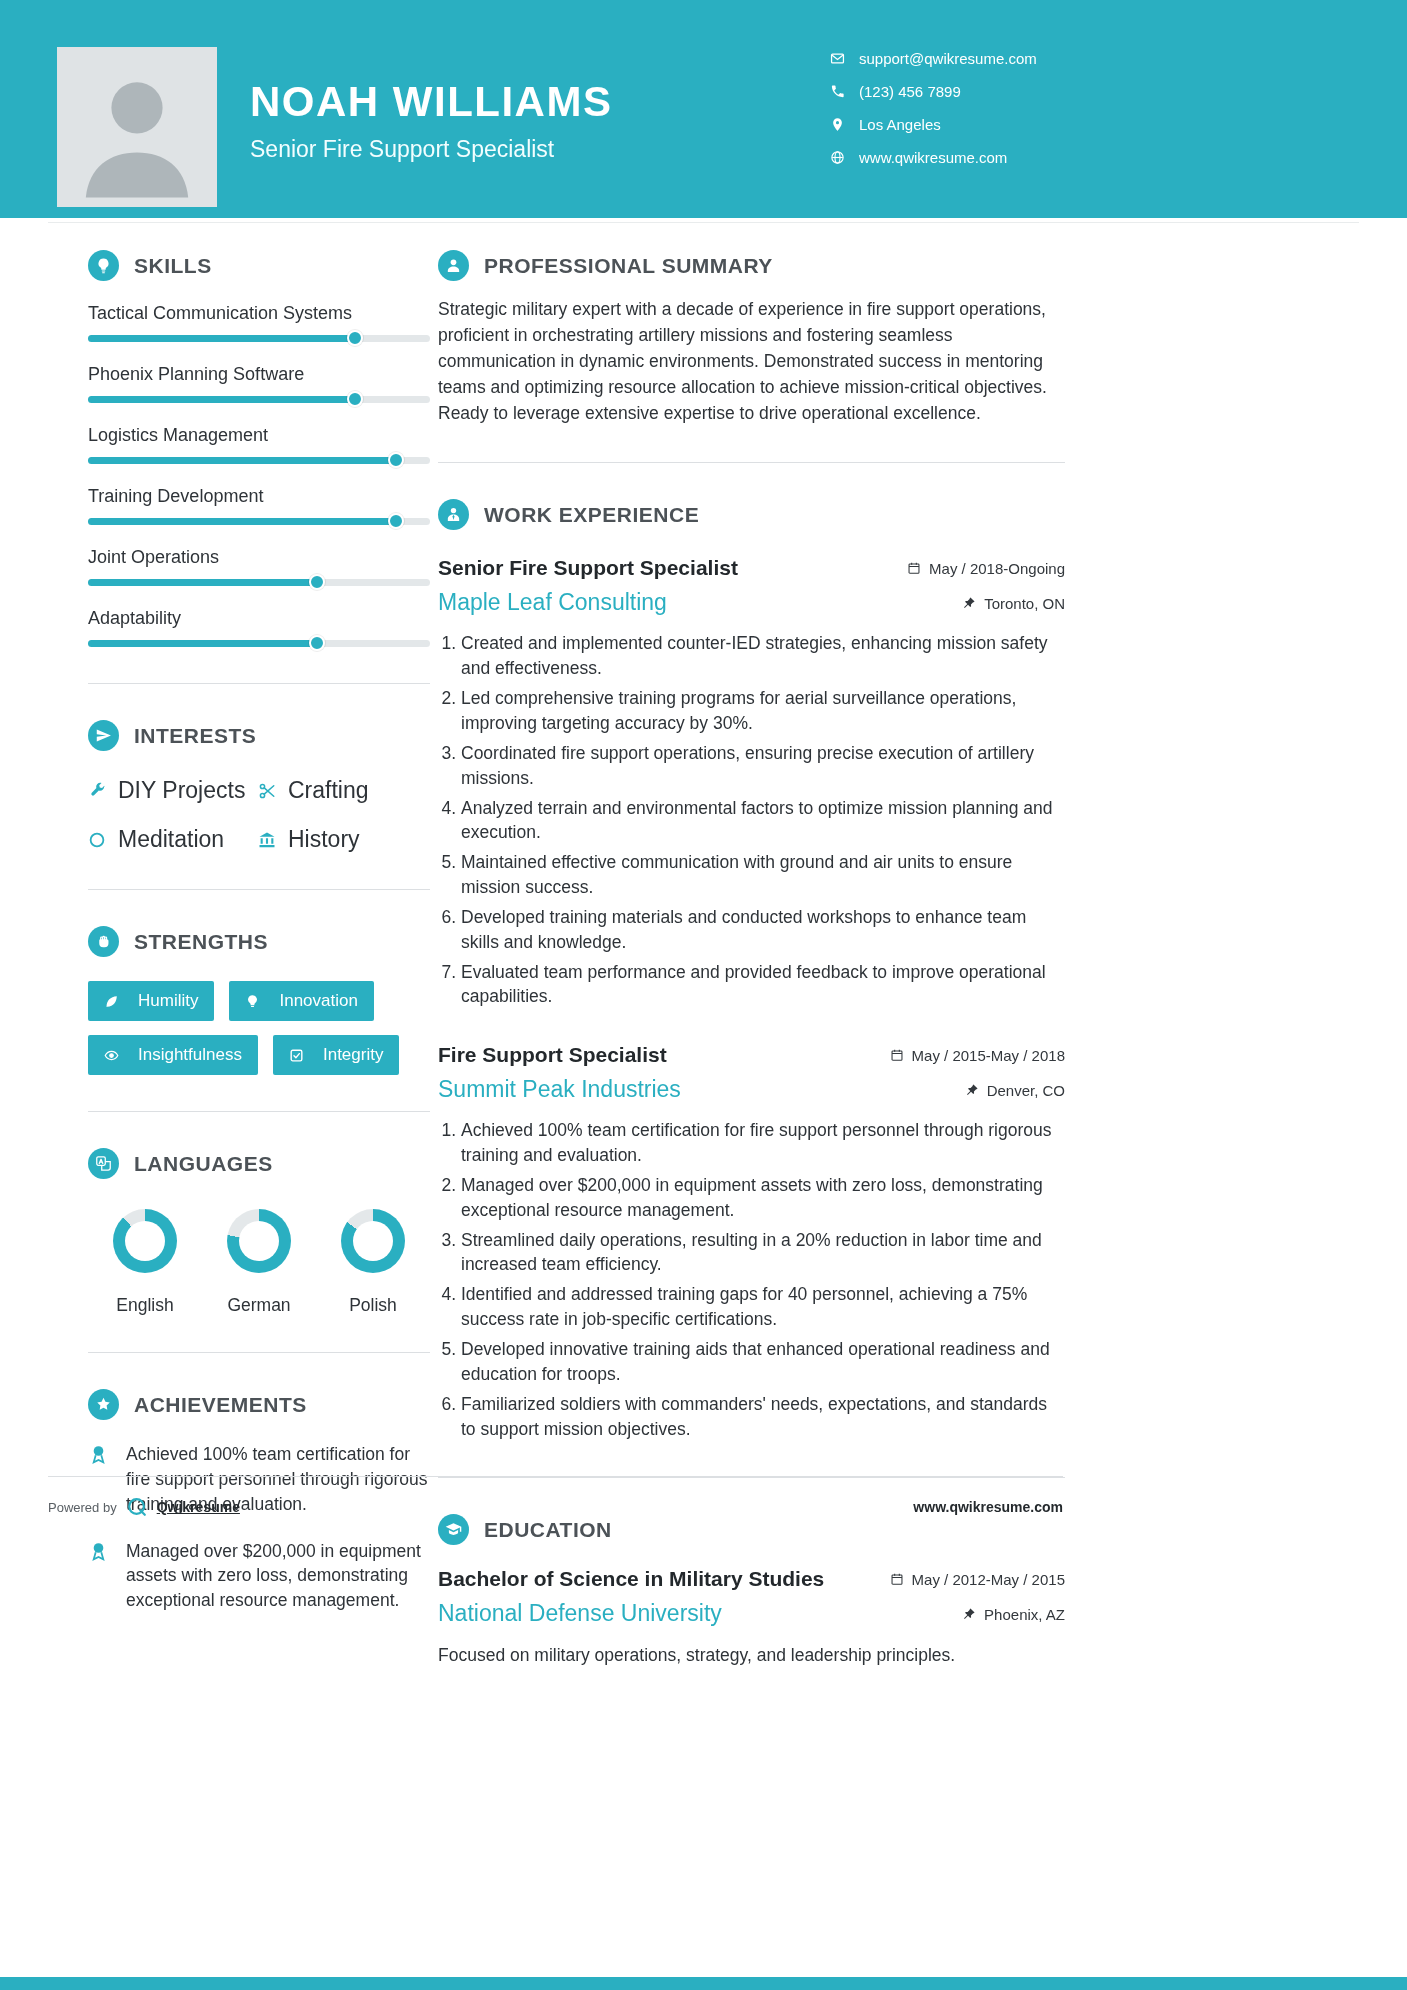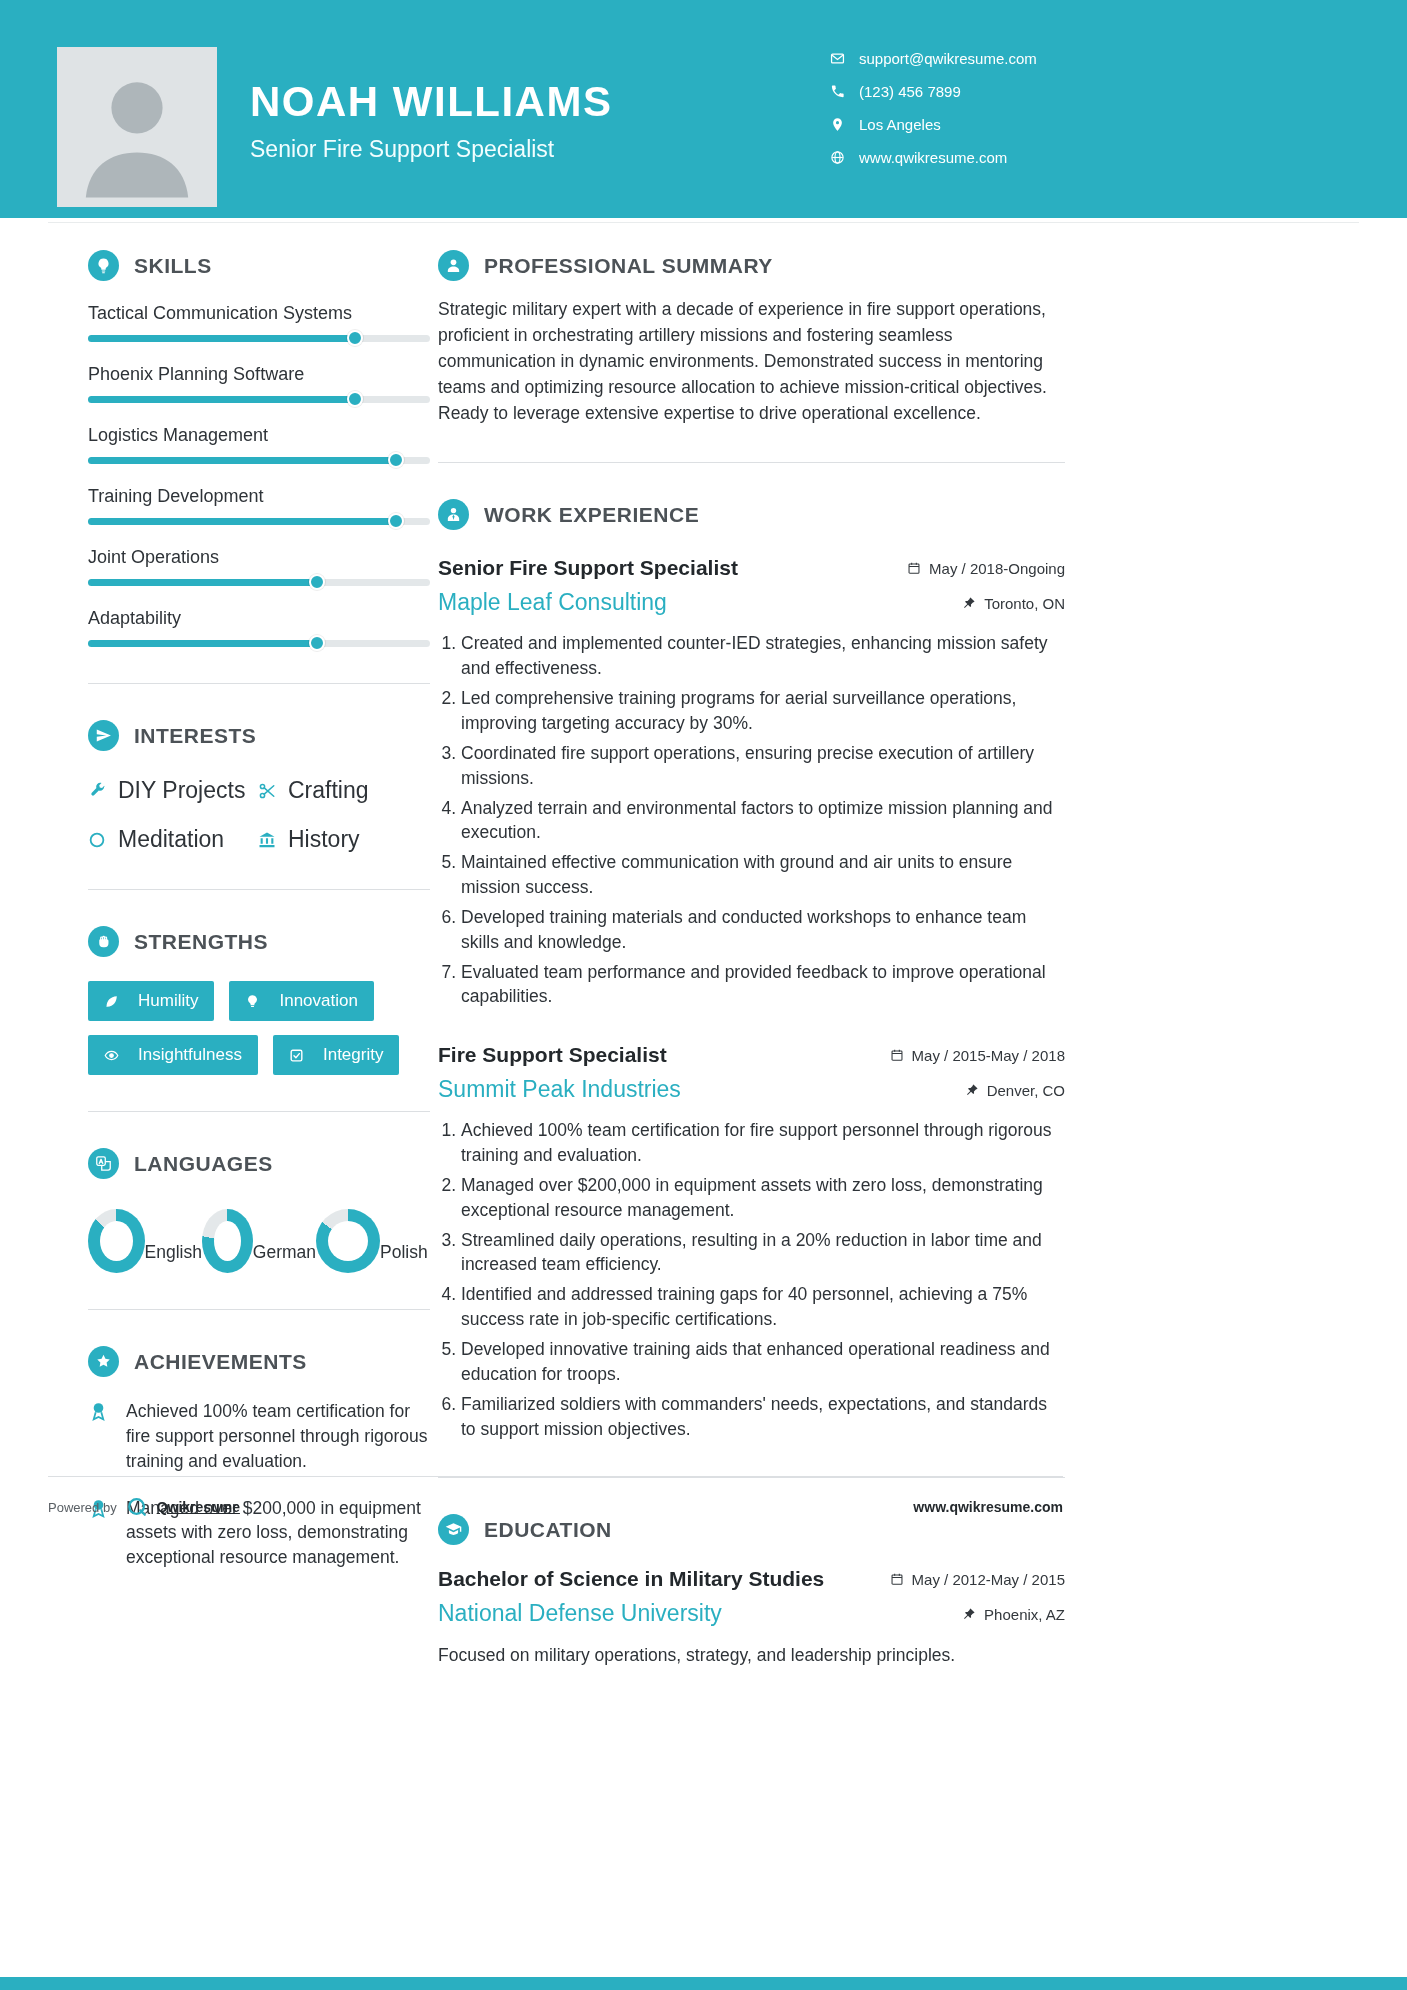--- a/index.html
+++ b/index.html
@@ -45,21 +45,21 @@
   .interest svg { width:18px; height:18px; color:var(--accent); flex:0 0 18px; }
 
   
   .chips { margin-top:24px; display:flex; flex-wrap:wrap; gap:14px 15px; }
   .chip { display:flex; align-items:center; gap:19px; background:var(--accent); color:#fff;
           font-size:17px; padding:10px 16px; border-radius:2px; }
   .chip svg { width:15px; height:15px; }
 
   
   .langs { margin-top:30px; display:flex; }
-  .lang { width:114px; display:flex; flex-direction:row; align-items:center; }
+  .lang { width:114px; display:flex; flex-direction:column; align-items:center; }
   .donut { position:relative; width:64px; height:64px; border-radius:50%; background:var(--track); }
   .hole { position:absolute; inset:12px; border-radius:50%; background:#fff; }
   .lang-label { margin-top:22px; font-size:17.5px; color:var(--ink); }
 
   
   .ach { margin-top:22px; display:grid; grid-template-columns:38px 1fr; }
   .ach svg { width:21px; height:21px; color:var(--accent); margin-top:2px; }
   .ach p { font-size:17.5px; line-height:1.42; color:var(--ink); }
 
   

